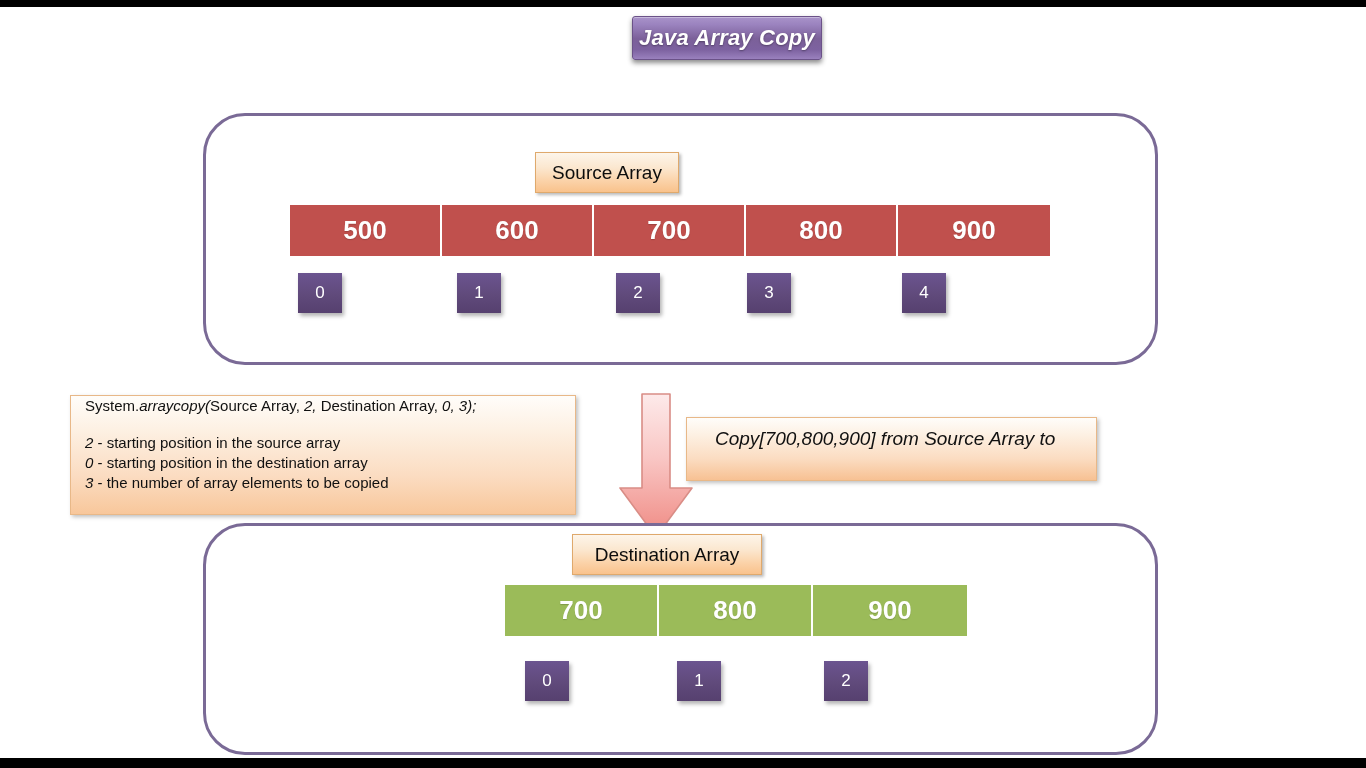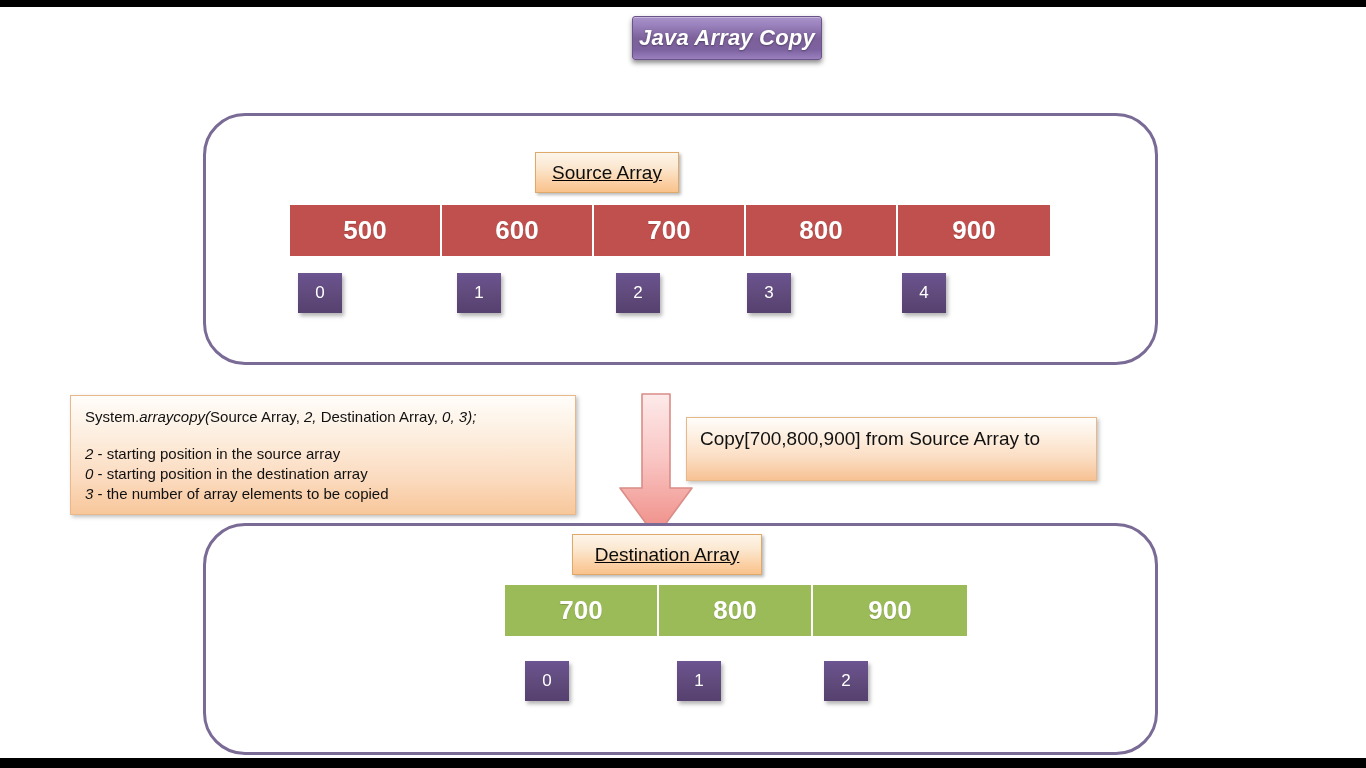--- a/index.html
+++ b/index.html
@@ -83,21 +83,20 @@
   .chip {
     position: absolute;
     background: linear-gradient(to bottom,
                 #fdf5ea 0%, #fbe7cf 38%, #fbd2a8 72%, #f9c28c 100%);
     border: 1px solid #dfa96c;
     box-shadow: 2px 2px 3px rgba(0,0,0,0.28);
     display: flex;
     align-items: center;
     justify-content: center;
     box-sizing: border-box;
-    text-decoration: underline;
   }
   .chip span {
     font-size: 19px;
     color: #0d0d0d;
     white-space: nowrap;
   }
   #source-chip      { left: 535px; top: 145px; width: 144px; height: 41px; }
   #destination-chip { left: 572px; top: 527px; width: 190px; height: 41px; }
 
   
@@ -168,21 +167,21 @@
     position: absolute;
     left: 70px;
     top: 388px;
     width: 506px;
     height: 120px;
     background: linear-gradient(to bottom,
                 #fffdfa 0%, #fdf0e2 30%, #fbdcc1 68%, #f8c79b 100%);
     border: 1px solid #e8b888;
     box-shadow: 2px 2px 4px rgba(0,0,0,0.25);
     box-sizing: border-box;
-    padding: 11px 14px 0 14px;
+    padding: 0 14px 0 14px;
   }
   #code-box .code-line {
     font-size: 15px;
     color: #111111;
     line-height: 20px;
     white-space: nowrap;
   }
   #code-box .spacer { height: 17px; }
   #code-box .it { font-style: italic; }
 
@@ -191,21 +190,22 @@
     position: absolute;
     left: 686px;
     top: 410px;
     width: 411px;
     height: 64px;
     background: linear-gradient(to bottom,
                 #fffdfa 0%, #fdf0e2 28%, #fbdcc1 66%, #f7c193 100%);
     border: 1px solid #e8b888;
     box-shadow: 2px 2px 4px rgba(0,0,0,0.25);
     box-sizing: border-box;
-    padding: 9px 14px 0 13px;
+    padding: 9px 14px 0 28px;
+    font-style: italic;
   }
   #callout-box .callout-line {
     font-size: 19px;
     color: #111111;
     line-height: 24px;
     white-space: nowrap;
   }
 
   
   #down-arrow {

